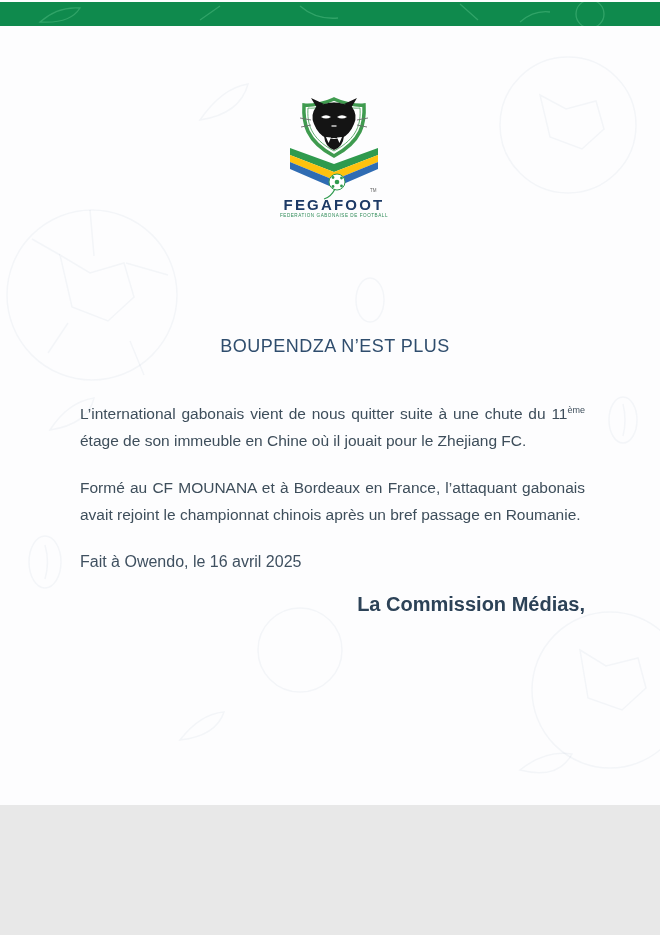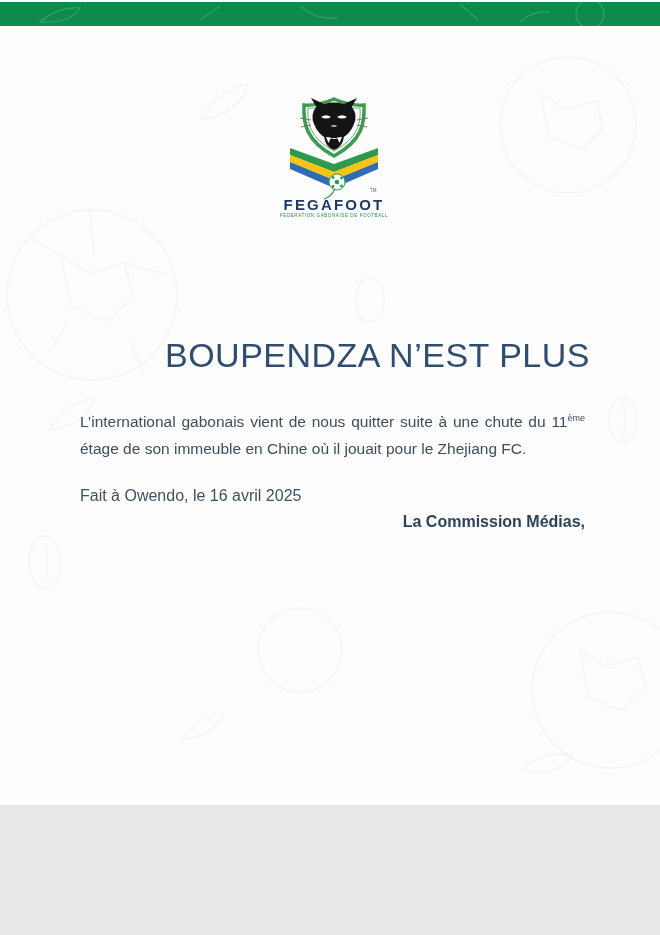--- a/index.html
+++ b/index.html
@@ -22,37 +22,37 @@
   .logo-wrap{position:absolute;left:264px;top:93px;width:140px;height:138px;z-index:2;}
   
   .title{
     position:absolute;left:80px;top:250px;width:510px;
     text-align:center;
     font-size:26px;font-weight:bold;letter-spacing:0.5px;
     color:#1b3a5e;z-index:2;
   }
   .subtitle{
     position:absolute;left:80px;top:336px;width:510px;
-    text-align:right;
-    font-size:34px;font-weight:400;letter-spacing:0.5px;
+    text-align:center;
+    font-size:18px;font-weight:400;letter-spacing:0.5px;
     color:#2f4d6d;z-index:2;
   }
   
   .content{
     position:absolute;left:80px;top:396px;width:505px;z-index:2;
     color:#3e4e5b;font-size:15.5px;line-height:27px;
   }
-  .content p{margin:12px 0 20px 0;text-align:justify;}
+  .content p{margin:4px 0 20px 0;text-align:justify;}
   .content sup{font-size:9px;line-height:0;}
   .dateline{
     margin-top:13px;text-align:left;color:#3f5060;font-size:16px;
   }
   .signature{
-    text-align:right;color:#2c4257;
-    font-size:16px;font-weight:bold;line-height:25px;
+    margin-top:17px;text-align:right;color:#2c4257;
+    font-size:20px;font-weight:bold;line-height:25px;
   }
   
   .bottom-deco{position:absolute;left:0;top:785px;z-index:1;}
 </style>
 </head>
 <body>
 
 <div class="page">
 
   <svg class="bg-pattern" width="660" height="935">
@@ -130,20 +130,21 @@
       <text x="70" y="117" text-anchor="middle" font-size="15" font-weight="bold" letter-spacing="2.2" fill="#1d3a66" font-family="Liberation Sans, sans-serif">FEGAFOOT</text>
       <text x="70" y="124" text-anchor="middle" font-size="4.6" letter-spacing="0.55" fill="#2e8b57" font-family="Liberation Sans, sans-serif">FEDERATION GABONAISE DE FOOTBALL</text>
     </svg>
   </div>
 
   <div class="subtitle">BOUPENDZA N’EST PLUS</div>
 
   <div class="content">
     <p><span>L’international gabonais vient de nous quitter suite à une chute du 11</span><sup>ème</sup><span> étage de son immeuble en Chine où il jouait pour le Zhejiang FC.</span><br>
       </p>
+    <p>Formé au CF MOUNANA et à Bordeaux en France, l’attaquant gabonais avait rejoint le championnat chinois après un bref passage en Roumanie.</p>
     <div class="dateline">Fait à Owendo, le 16 avril 2025</div>
     <div class="signature">
       <span>La Commission Médias,</span><br>
     </div>
   </div>
 
   <svg class="bottom-deco" width="660" height="150" viewBox="0 0 660 150">
     <defs>
       <clipPath id="clip-navy">
           <polygon points="660,25 40,150 660,150"></polygon>

